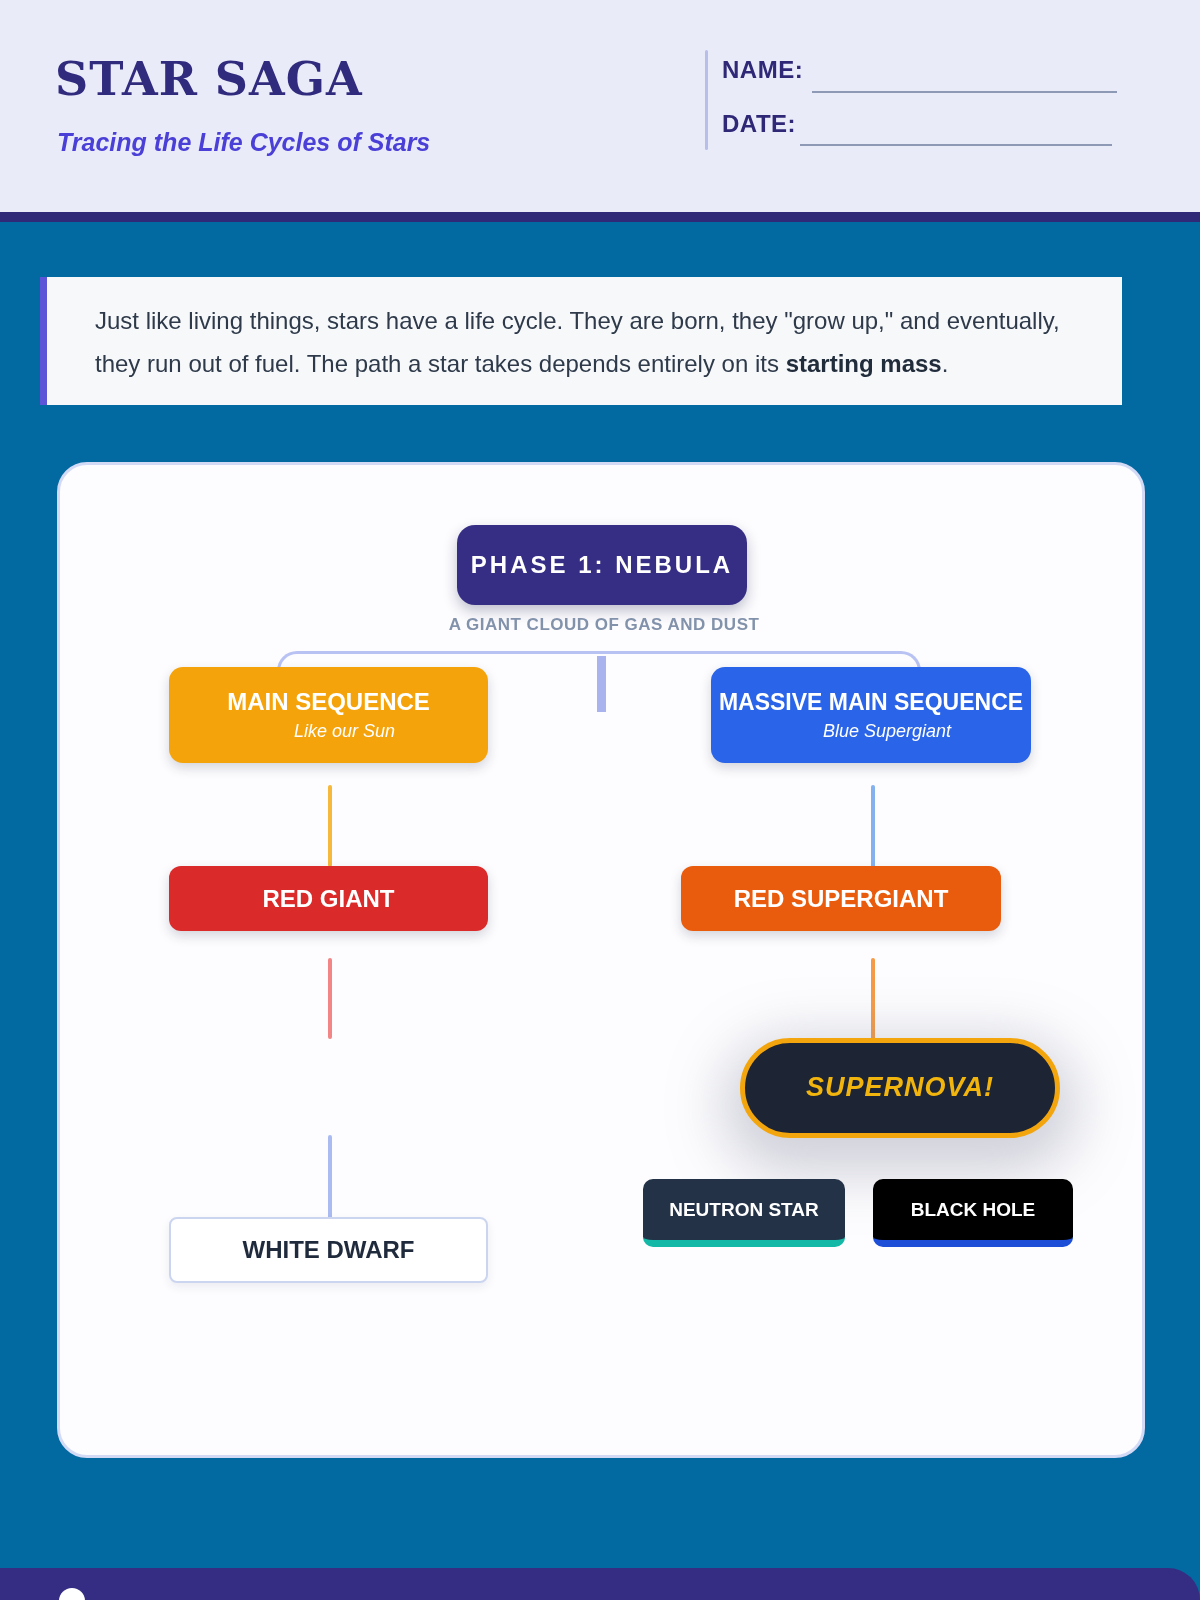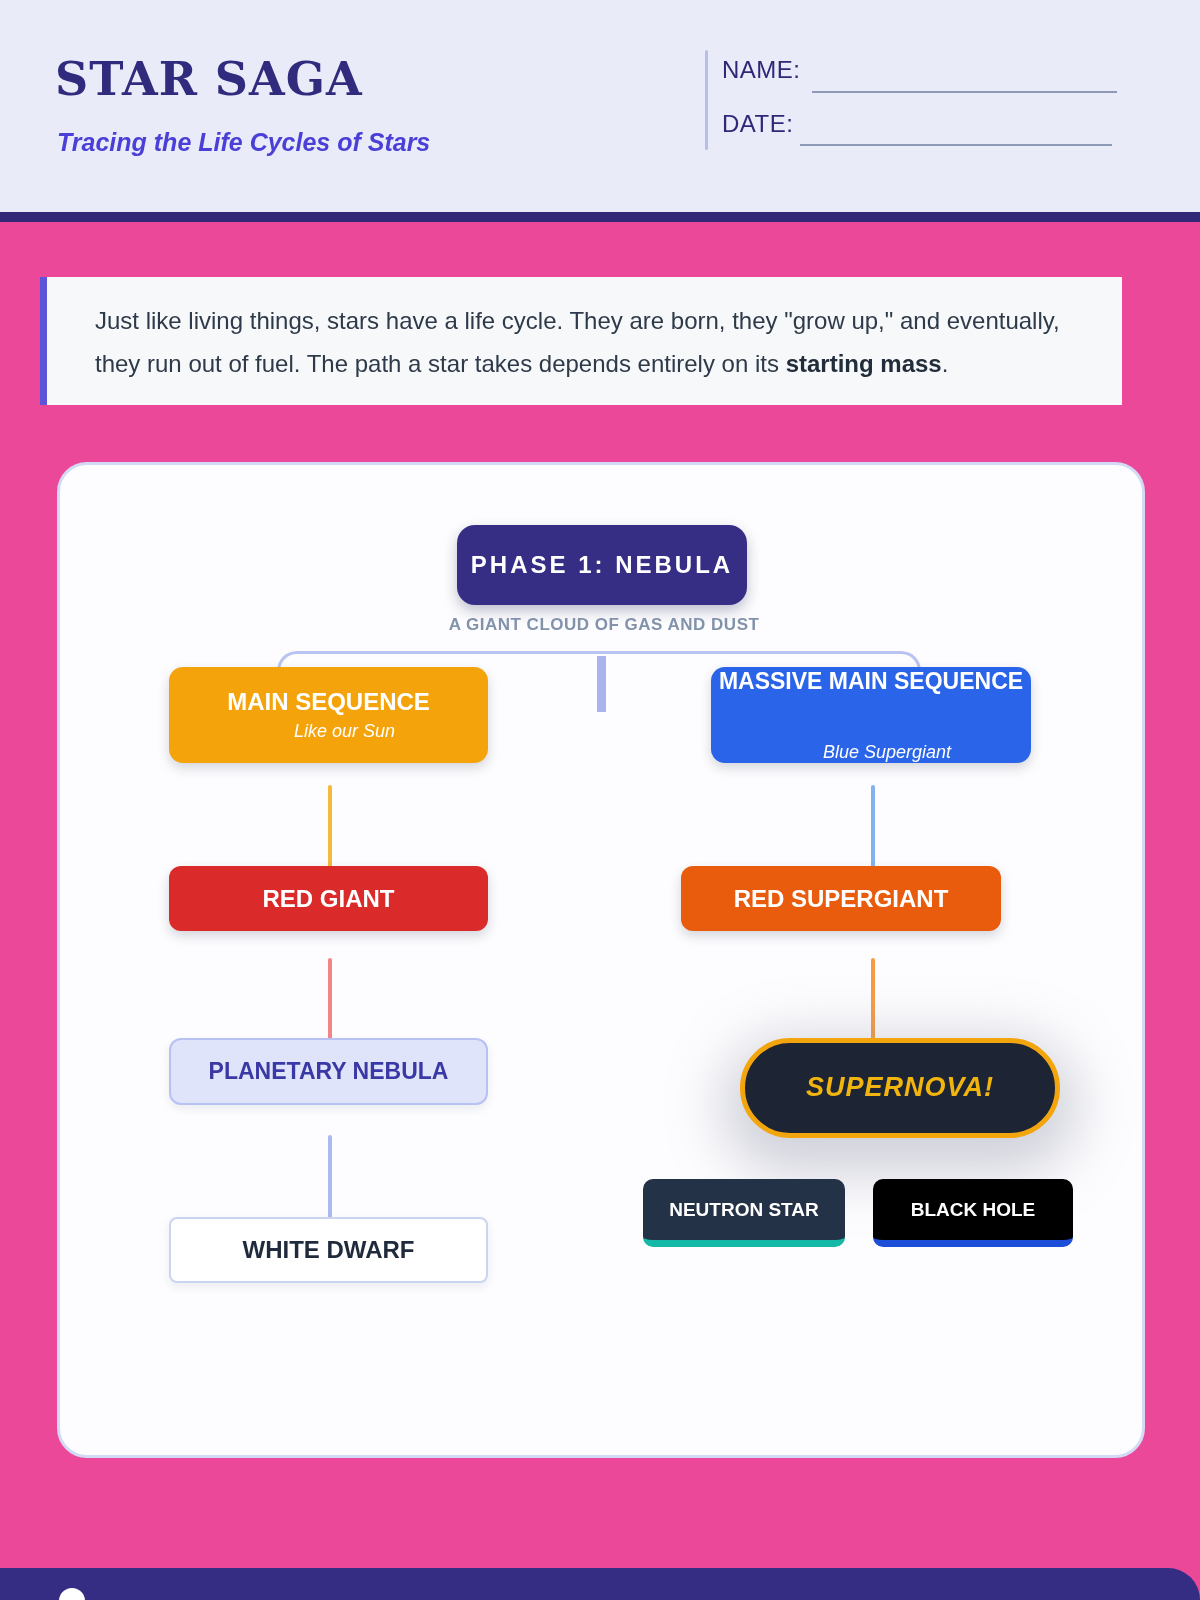--- a/index.html
+++ b/index.html
@@ -18,29 +18,29 @@
     --ns-slate:#243247;
     --conn-peri:#B9C3F3;
     --conn-amber:#F6B93C;
     --conn-blue:#85B2EE;
     --conn-red:#F28585;
     --conn-orange:#F59B47;
   }
   *{margin:0;padding:0;box-sizing:border-box;}
   html,body{width:1200px;height:1600px;}
   body{font-family:"Liberation Sans",sans-serif;background:#ffffff;}
-  .page{position:relative;width:1200px;height:1600px;overflow:hidden;background:#ec4899;}
+  .page{position:relative;width:1200px;height:1600px;overflow:hidden;background:#0369a1;}
 
   
   .header{position:absolute;left:0;top:0;width:1200px;height:212px;background:var(--header-bg);}
   .header-title{position:absolute;left:55px;top:52px;font-family:"DejaVu Serif","Liberation Serif",serif;
     font-weight:bold;font-size:46px;color:#312B7E;letter-spacing:1px;}
   .header-subtitle{position:absolute;left:57px;top:128px;font-size:25px;font-style:italic;font-weight:bold;color:var(--subtitle-purple);}
   .header-divider{position:absolute;left:705px;top:50px;width:3px;height:100px;background:#B7BEE9;border-radius:2px;}
-  .field-label{position:absolute;font-size:24px;font-weight:normal;color:#2E2877;letter-spacing:.5px;}
+  .field-label{position:absolute;font-size:24px;font-weight:bold;color:#2E2877;letter-spacing:.5px;}
   .fl-name{left:722px;top:56px;}
   .fl-date{left:722px;top:110px;}
   .field-line{position:absolute;border-bottom:2px solid #8E99B6;height:0;}
   .line-name{left:812px;top:91px;width:305px;}
   .line-date{left:800px;top:144px;width:312px;}
   .header-bar{position:absolute;left:0;top:212px;width:1200px;height:10px;background:var(--brand-navy);}
 
   
   .intro{position:absolute;left:40px;top:277px;width:1082px;height:128px;background:#F7F8FA;
     border-left:7px solid var(--accent-indigo);}
@@ -71,21 +71,21 @@
   .v-blue{left:811px;top:320px;height:83px;background:var(--conn-blue);}
   .v-red{left:268px;top:493px;height:81px;background:var(--conn-red);}
   .v-orange{left:811px;top:493px;height:82px;background:var(--conn-orange);}
   .v-peri{left:268px;top:670px;height:84px;background:#A9BBF0;}
 
   .ms-box{left:109px;top:202px;width:319px;height:96px;background:var(--ms-orange);border-radius:14px;
     color:#ffffff;box-shadow:0 5px 12px rgba(30,35,60,.18);}
   .ms-box .node-title{font-size:24px;}
   .ms-box .node-sub{font-size:18px;margin-top:3px;}
   .mms-box{left:651px;top:202px;width:320px;height:96px;background:var(--mms-blue);border-radius:14px;
-    color:#ffffff;box-shadow:0 5px 12px rgba(30,35,60,.18);justify-content:space-between;}
+    color:#ffffff;box-shadow:0 5px 12px rgba(30,35,60,.18);}
   .mms-box .node-title{font-size:23px;}
   .mms-box .node-sub{font-size:18px;margin-top:3px;}
 
   .rg-box{left:109px;top:401px;width:319px;height:65px;background:var(--rg-red);border-radius:12px;
     color:#ffffff;box-shadow:0 5px 12px rgba(30,35,60,.18);}
   .rg-box .node-title{font-size:24px;}
   .rsg-box{left:621px;top:401px;width:320px;height:65px;background:var(--rsg-orange);border-radius:12px;
     color:#ffffff;box-shadow:0 5px 12px rgba(30,35,60,.18);}
   .rsg-box .node-title{font-size:24px;}
 
@@ -149,23 +149,20 @@
     </div>
     <div class="phase-sub">A GIANT CLOUD OF GAS AND DUST</div>
 
     <div class="node ms-box">
       <div class="node-title">MAIN SEQUENCE</div>
       <div class="node-sub">Like our Sun</div>
     </div>
     <div class="node rg-box">
       <div class="node-title">RED GIANT</div>
     </div>
-    <div class="node pn-box">
-      <div class="node-title">PLANETARY NEBULA</div>
-    </div>
     <div class="node wd-box">
       <div class="node-title">WHITE DWARF</div>
     </div>
 
     <div class="node mms-box">
       <div class="node-title">MASSIVE MAIN SEQUENCE</div>
       <div class="node-sub">Blue Supergiant</div>
     </div>
     <div class="node rsg-box">
       <div class="node-title">RED SUPERGIANT</div>

